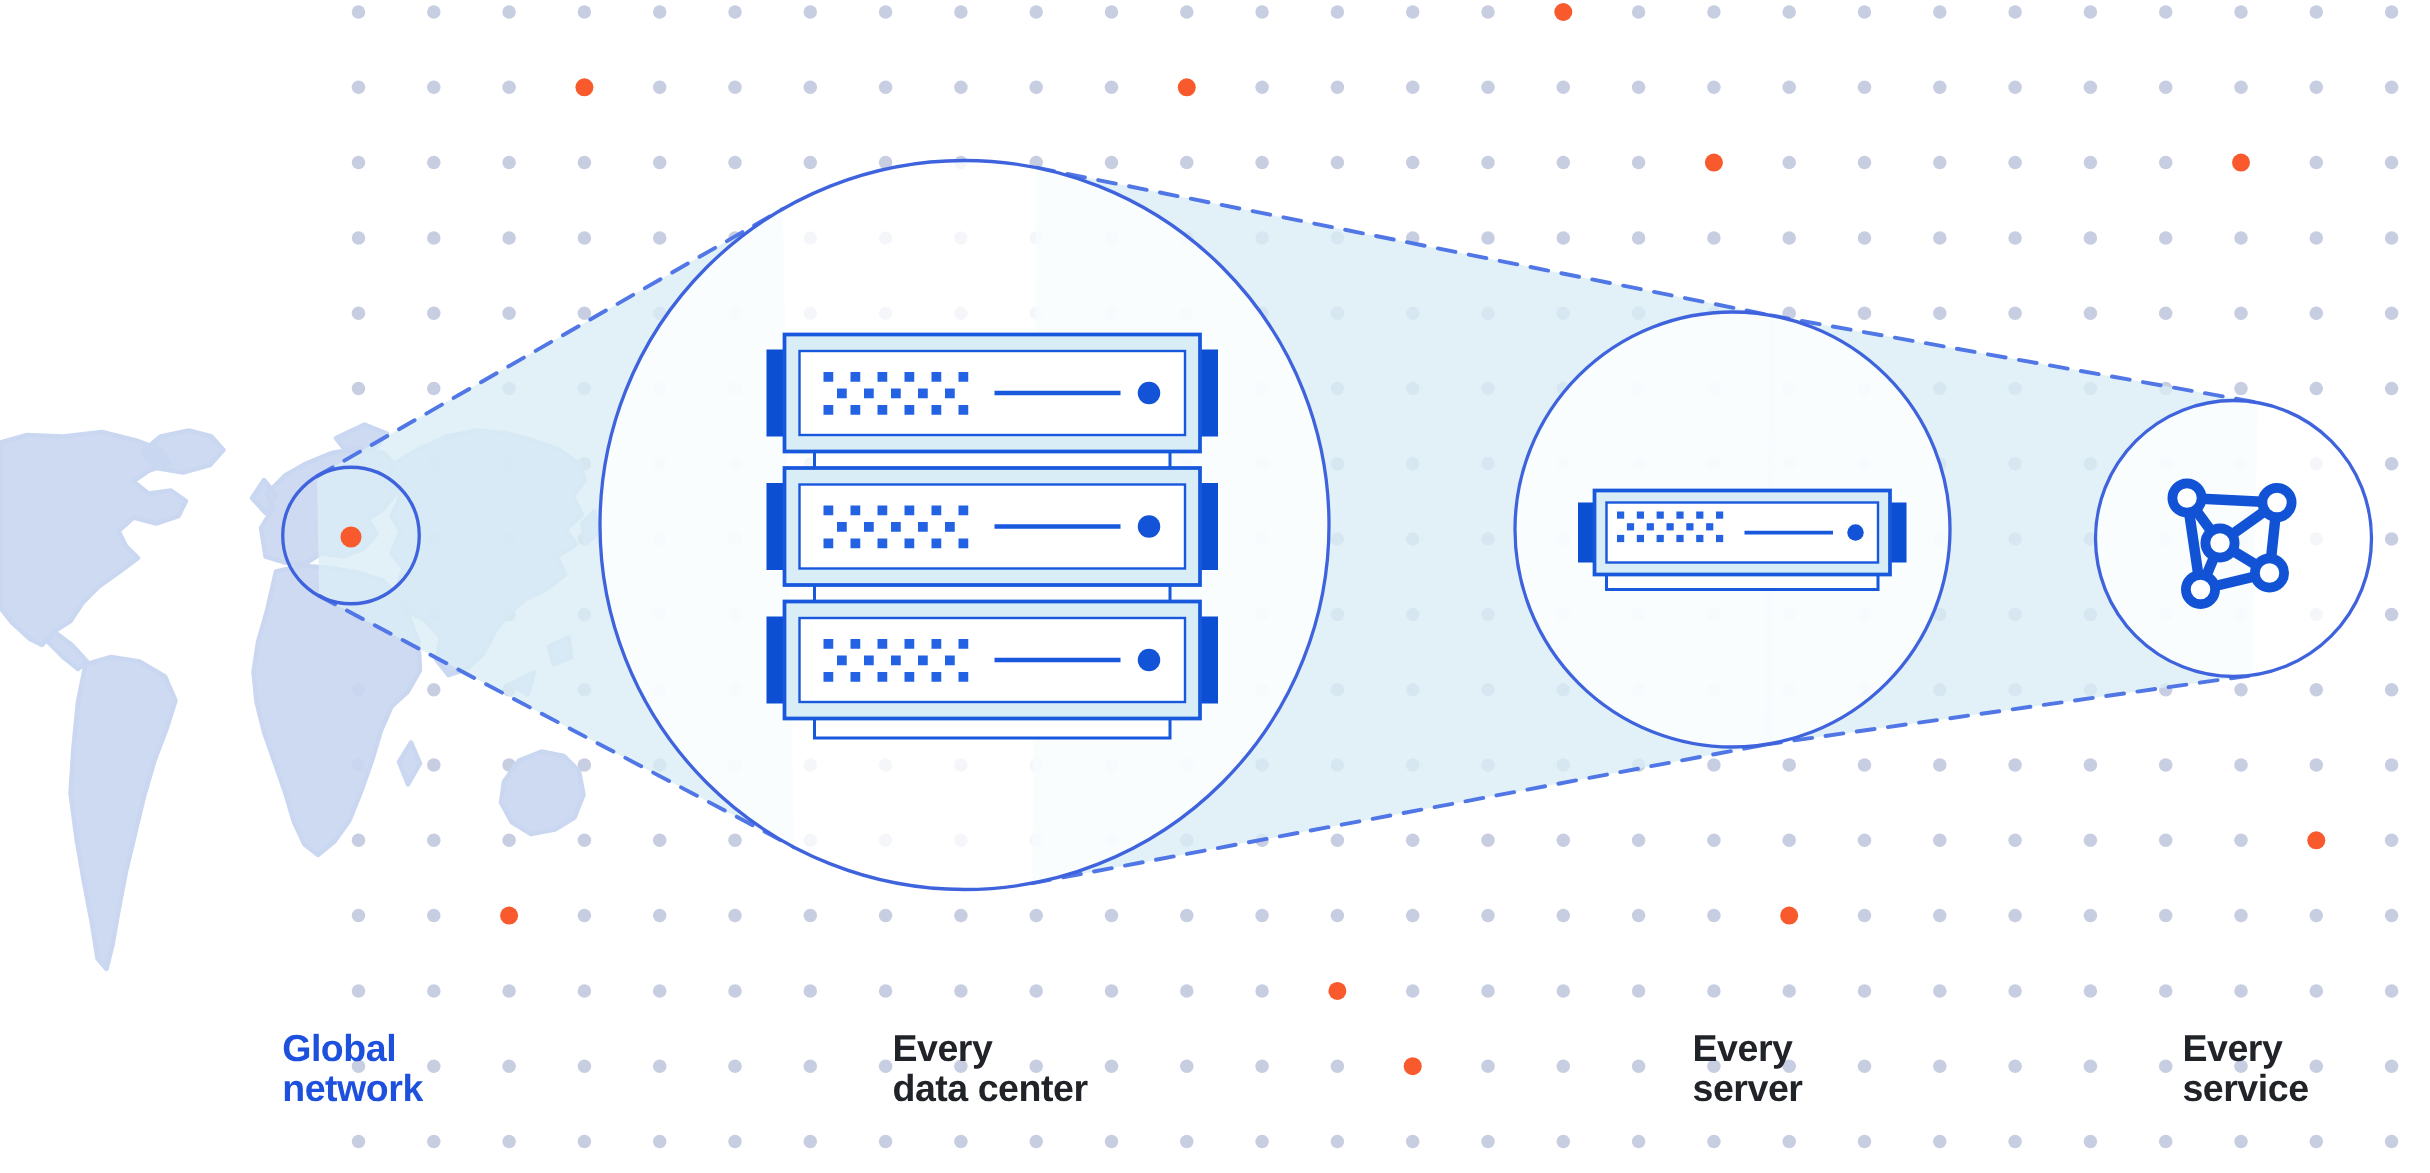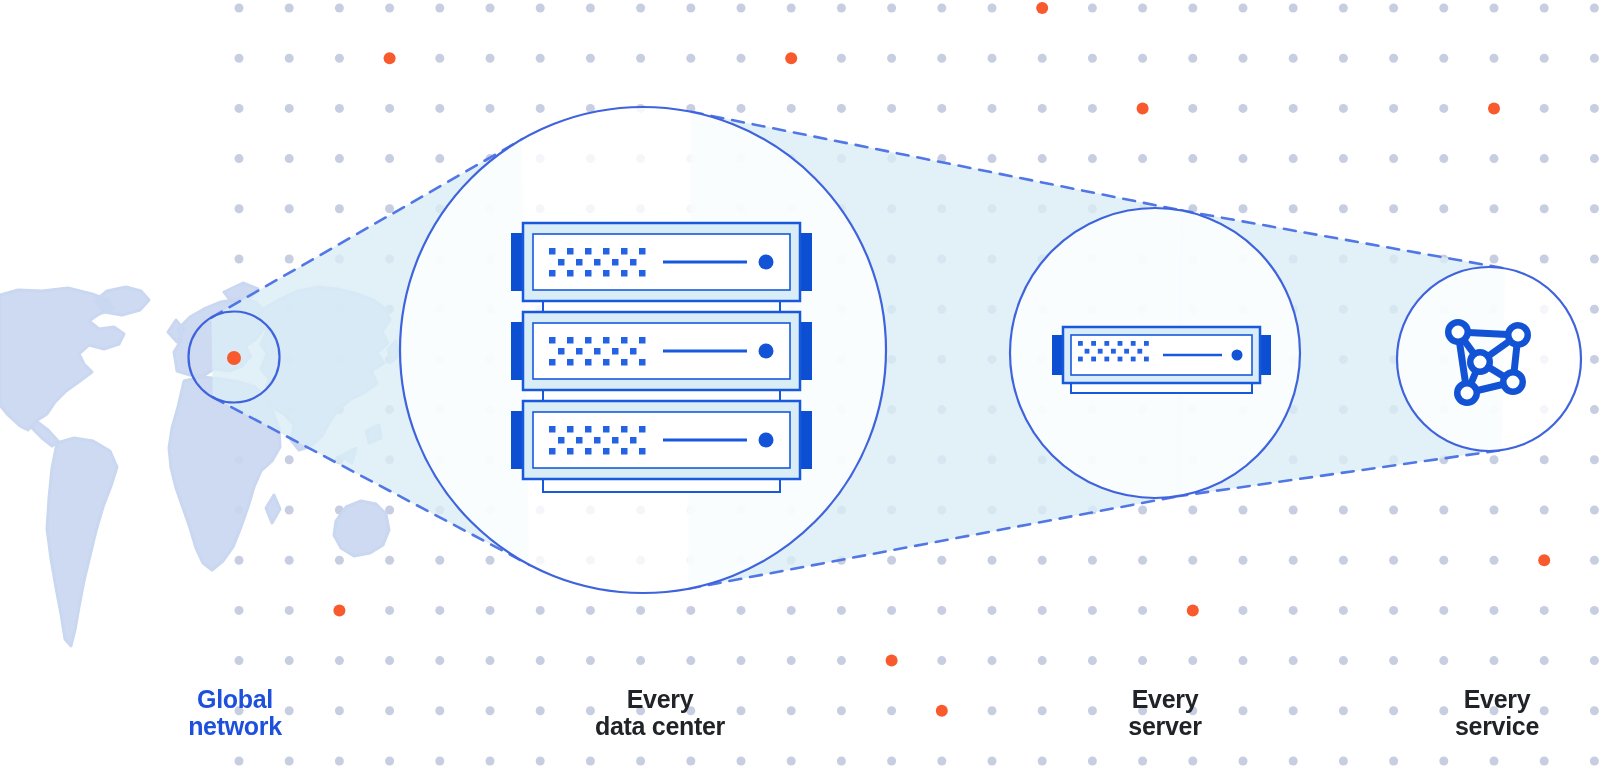--- a/index.html
+++ b/index.html
@@ -1,19 +1,19 @@
 <!DOCTYPE html>
 <html><head>
 <meta charset="utf-8">
 <style>
   html,body{margin:0;padding:0;background:#ffffff;}
   .stage{position:relative;width:1620px;height:782px;background:#ffffff;overflow:hidden;
          font-family:"Liberation Sans",sans-serif;}
   svg{position:absolute;left:0;top:0;}
-  .label{position:absolute;transform:translateX(-50%);text-align:center;
+  .label{position:absolute;transform:translateX(-50%);
          font-family:"Liberation Sans",sans-serif;font-weight:700;font-size:25px;
          line-height:27px;white-space:pre-line;letter-spacing:-0.3px;}
   .landmass{stroke-linejoin:round;stroke-linecap:round;}
 </style>
 </head>
 <body>
 
 <div class="stage">
   <svg id="scene" width="1620" height="782" viewBox="0 0 1620 782">
 

